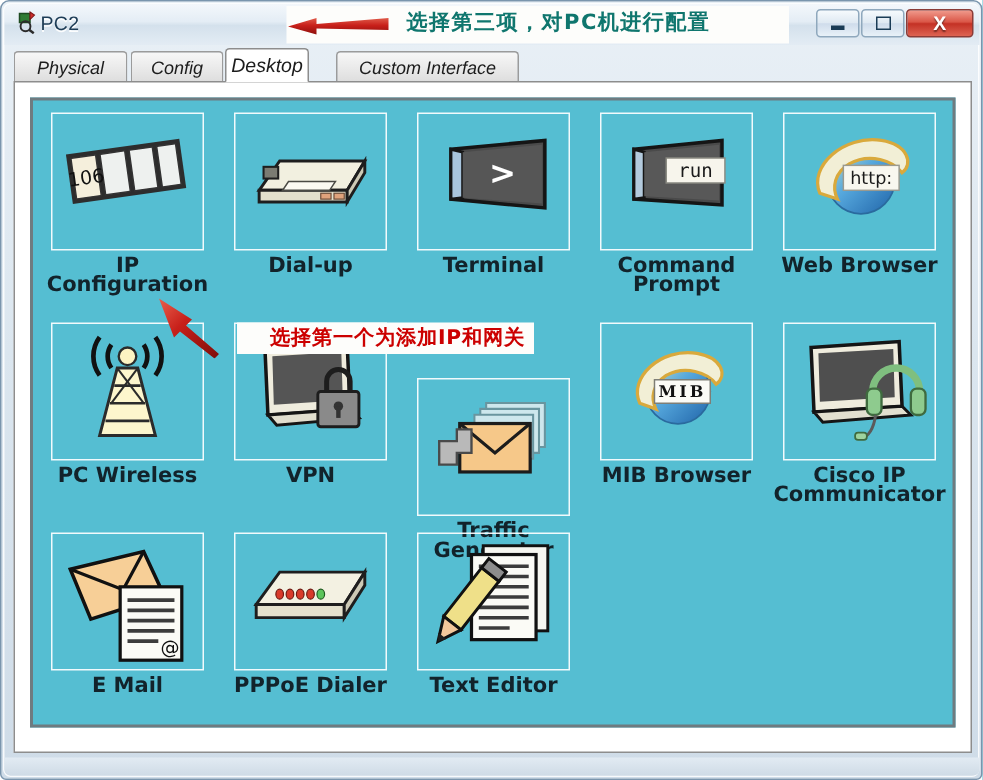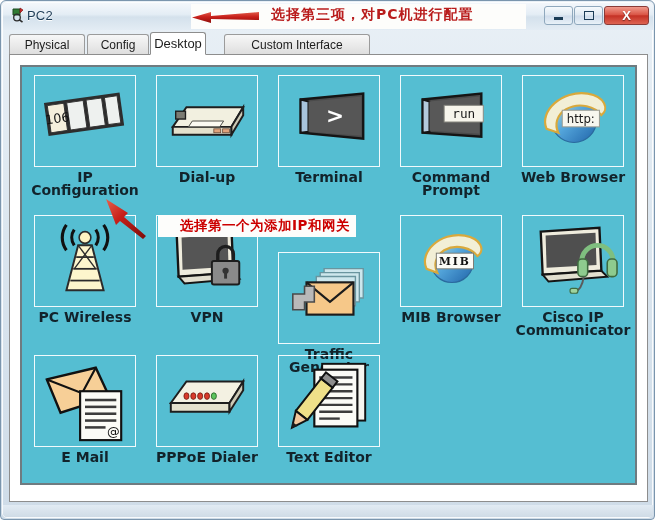--- a/index.html
+++ b/index.html
@@ -45,21 +45,21 @@
     position:absolute;left:188px;top:1px;width:335px;height:25px;
     background:#fdfdfb;
     display:flex;align-items:center;
   }
   #title-anno-arrow{
     position:absolute;left:0px;top:5px;width:70px;height:16px;
   }
   #title-anno-text{
     position:absolute;left:80px;top:2px;
     font-family:"DejaVu Sans","Liberation Sans",sans-serif;
-    font-size:14px;font-weight:bold;color:#b91c1c;
+    font-size:14px;font-weight:bold;color:#0f766e;
     letter-spacing:1px;white-space:nowrap;
   }
 
   
   #winbtns{position:absolute;right:4px;top:3px;display:flex;}
   .winbtn{
     width:29px;height:19px;margin-left:1px;
     border:1px solid #8fa8bd;border-radius:3px;
     background:linear-gradient(to bottom,#f6fafd 0%,#dfe9f2 48%,#cfdceb 52%,#e8f1f8 100%);
     display:flex;align-items:center;justify-content:center;
@@ -73,41 +73,41 @@
   .winbtn-glyph{font-size:11px;color:#16344d;line-height:1;}
   #btn-close .winbtn-glyph{
     color:#ffffff;font-size:13px;font-weight:bold;
     text-shadow:0 1px 1px rgba(0,0,0,.45);
   }
   .min-glyph{display:block;width:9px;height:3px;background:#1b3c56;margin-top:5px;}
   .max-glyph{display:block;width:10px;height:9px;border:1.6px solid #1b3c56;box-sizing:border-box;}
 
   
   #tabstrip{
-    position:absolute;left:8px;top:31px;width:639px;height:22px;
+    position:absolute;left:8px;top:31px;width:639px;height:22px;font-style:italic;
   }
   .tab{
     position:absolute;top:2px;height:20px;
     background:linear-gradient(to bottom,#f7f7f7 0%,#ebebeb 50%,#dedede 100%);
     border:1px solid #9b9b9b;border-bottom:none;
     border-radius:3px 3px 0 0;
     display:flex;align-items:center;justify-content:center;
     font-size:12px;color:#1c1c1c;box-sizing:border-box;
     padding:0 8px;
   }
   .tab.active{
     top:0px;height:23px;
     background:#ffffff;
     border:1px solid #8d8d8d;border-bottom:1px solid #ffffff;
     font-size:13px;z-index:5;
   }
   #tab-0{left:0px;width:76px;}
   #tab-1{left:78px;width:62px;}
   #tab-2{left:141px;width:56px;}
-  #tab-3{left:215px;width:146px;}
+  #tab-3{left:215px;width:122px;}
 
   
   #content{
     position:absolute;left:8px;top:53px;width:639px;height:448px;
     background:#ffffff;border:1px solid #8d8d8d;box-sizing:border-box;
   }
   #desktop-panel{
     position:absolute;left:10px;top:10px;width:617px;height:420px;
     background:#55bed2;
     border:2px solid #6f7b80;

